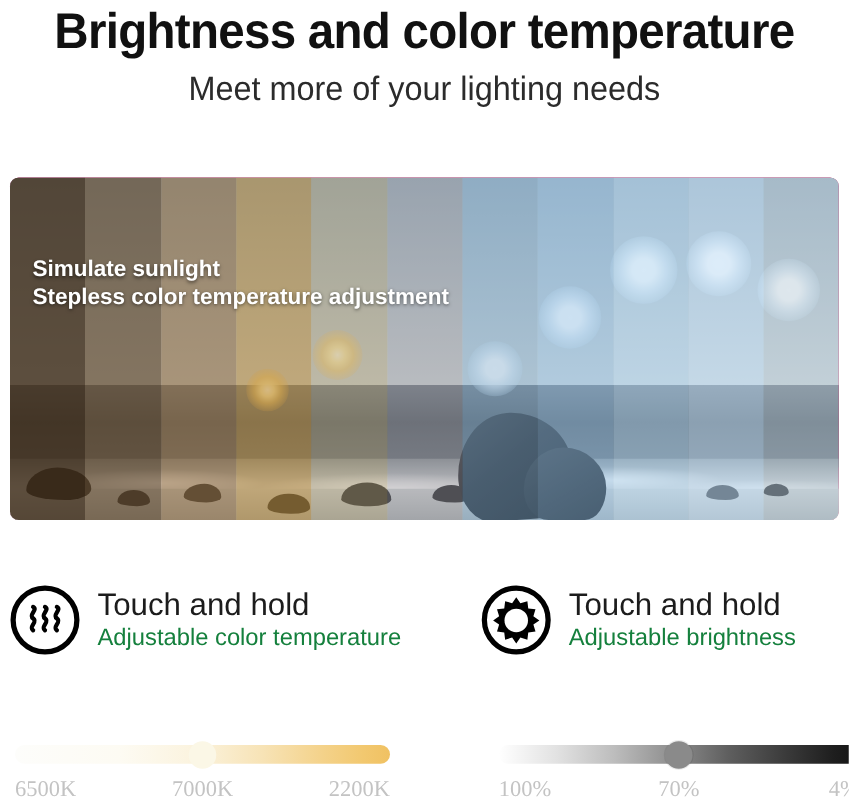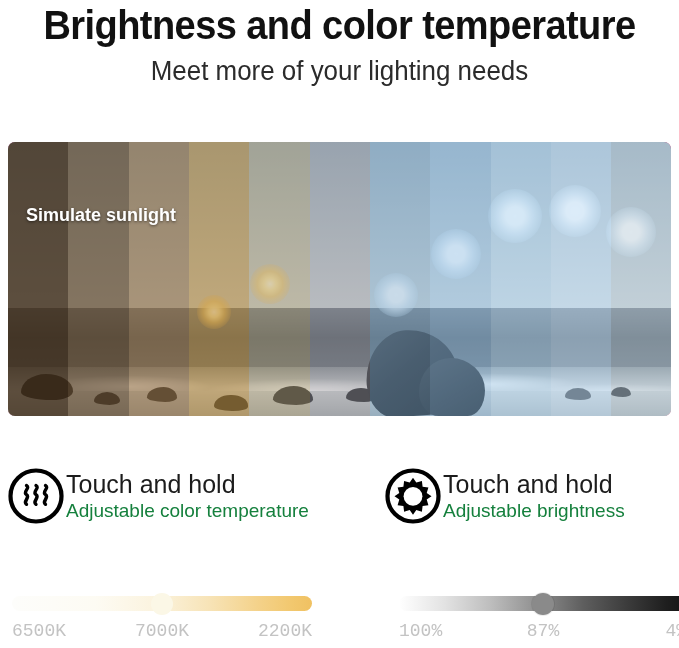--- a/index.html
+++ b/index.html
@@ -148,21 +148,21 @@
   .feature {
     position: absolute;
     top: 466px;
     display: flex;
     align-items: center;
   }
   #feature-cct  { left: 6px; }
   #feature-brig { left: 383px; }
 
   .feat-icon { width: 60px; height: 60px; flex: 0 0 60px; }
-  .feat-text { margin-left: 0; }
+  .feat-text { margin-left: 12px; }
 
   .feat-title {
     font-family: "Liberation Sans Narrow", "Liberation Sans", sans-serif;
     font-weight: 400;
     font-size: 25px;
     line-height: 29px;
     color: #1c1c1c;
     white-space: nowrap;
   }
   .feat-sub {
@@ -206,21 +206,21 @@
   .knob.brig { background: #8a8a8a; box-shadow: 0 0 0 1px rgba(0,0,0,.08); }
 
   .ticks {
     position: relative;
     margin-top: 9px;
     height: 22px;
   }
   .tick {
     position: absolute;
     top: 0;
-    font-family: Liberation Mono, monospace;
+    font-family: Liberation Serif, serif;
     font-weight: 400;
     font-size: 18px;
     line-height: 22px;
     color: #c3c3c3;
     white-space: nowrap;
   }
   .tick.start  { left: 0; }
   .tick.middle { left: 50%; transform: translateX(-50%); }
   .tick.end    { right: 0; }
 </style>
@@ -267,20 +267,21 @@
         <div class="band" style="left: 45.5%; width: 9.1%; background: rgba(140, 136, 140, 0.34);"></div>
         <div class="band" style="left: 54.6%; width: 9.1%; background: rgba(120, 164, 200, 0.4);"></div>
         <div class="band" style="left: 63.7%; width: 9.1%; background: rgba(140, 186, 226, 0.44);"></div>
         <div class="band" style="left: 72.8%; width: 9.1%; background: rgba(170, 208, 238, 0.48);"></div>
         <div class="band" style="left: 81.9%; width: 9.1%; background: rgba(186, 218, 244, 0.5);"></div>
         <div class="band" style="left: 91%; width: 9%; background: rgba(176, 198, 212, 0.42);"></div>
       </div>
 
     <div id="hero-caption">
       <div>Simulate sunlight</div>
+      <div>Stepless color temperature adjustment</div>
     </div>
   </div>
 
   <div class="feature" id="feature-cct">
     <span class="feat-icon">
       <svg viewBox="0 0 60 60" width="60" height="60" aria-hidden="true">
         <circle cx="30" cy="30" r="25.5" fill="none" stroke="#000" stroke-width="4.2"></circle>
         <g fill="none" stroke="#000" stroke-width="3.4" stroke-linecap="round">
           <path d="M20.5 19.5c4.2 2.4 -4.2 6.4 0 9.2 4.2 2.8 -4.2 6.8 0 9.6"></path>
           <path d="M30 19.5c4.2 2.4 -4.2 6.4 0 9.2 4.2 2.8 -4.2 6.8 0 9.6"></path>
@@ -321,18 +322,18 @@
       <span class="tick end">2200K</span>
     </div>
   </div>
 
   <div class="slider-block" id="slider-brig">
     <div class="track brig">
       <div class="knob brig" id="knob-brig" style="left: 50%;"></div>
     </div>
     <div class="ticks">
       <span class="tick start">100%</span>
-      <span class="tick middle">87%</span>
+      <span class="tick middle">70%</span>
       <span class="tick end">4%</span>
     </div>
   </div>
 
 </div>
 
 </body></html>

